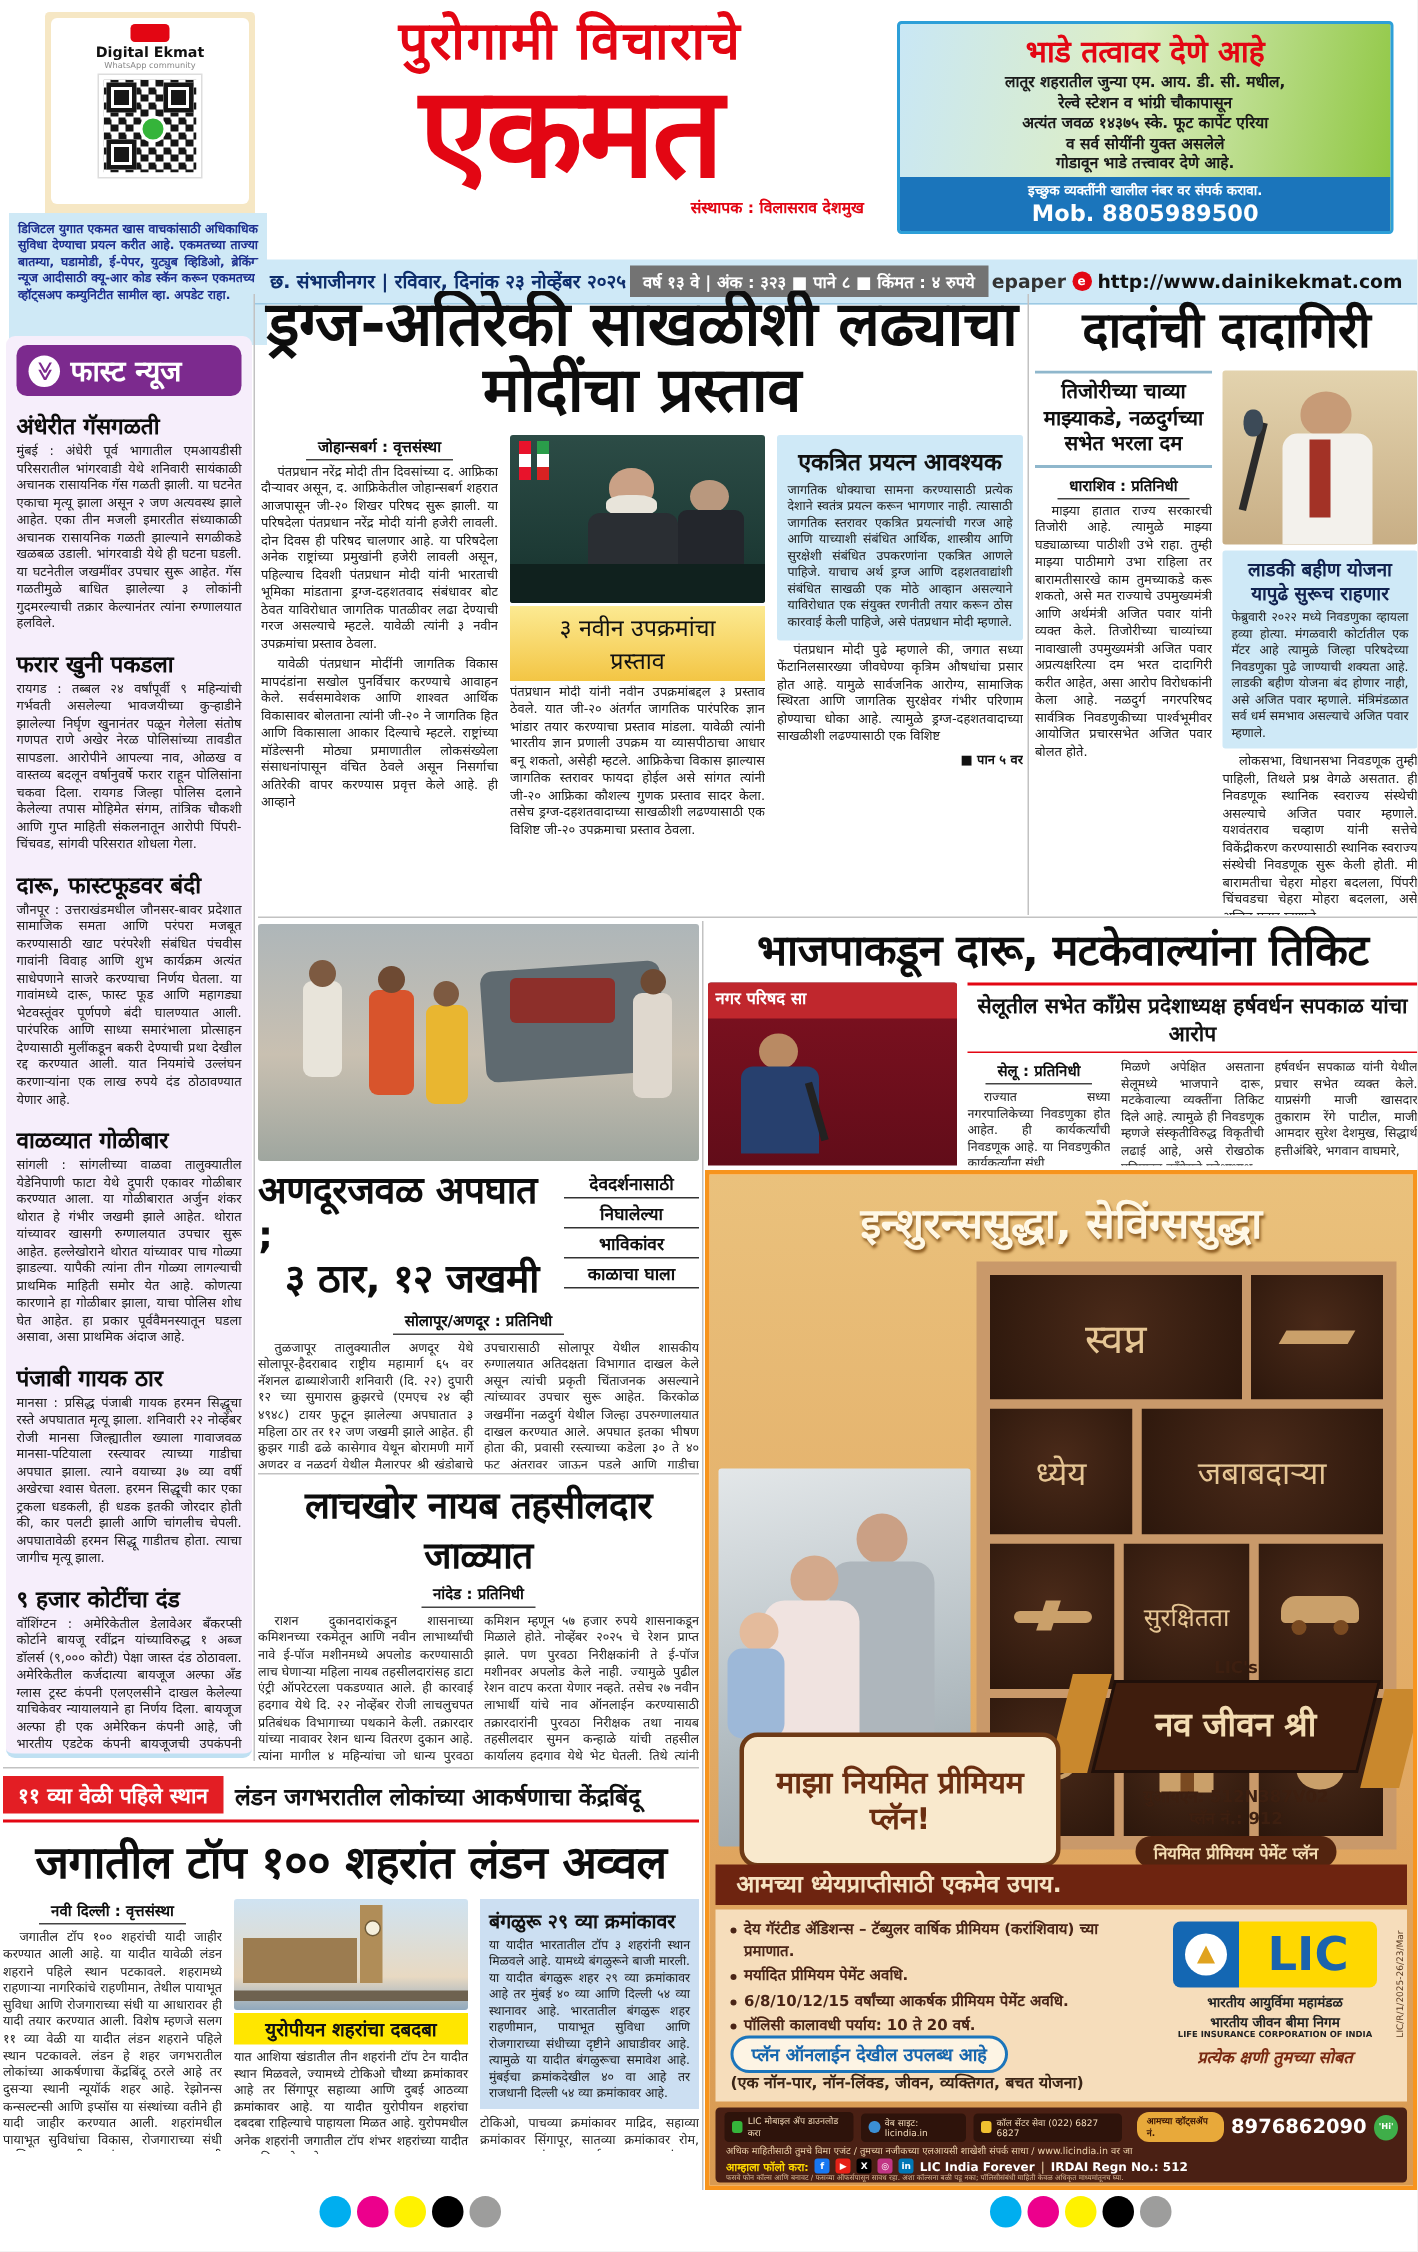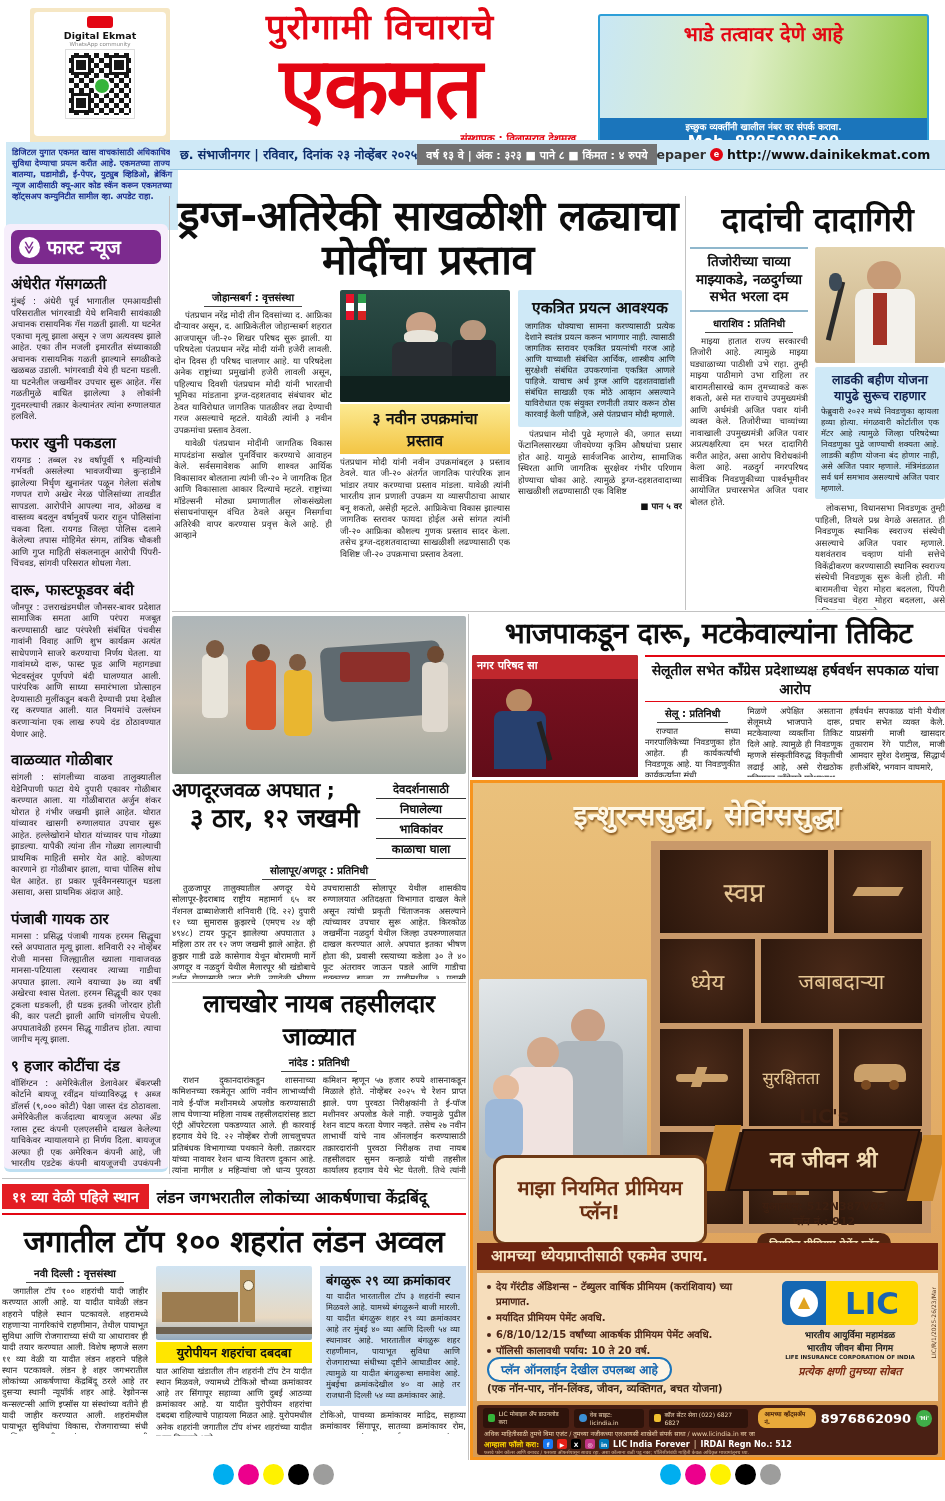--- a/index.html
+++ b/index.html
@@ -69,27 +69,34 @@
   <div class="abs" style="left:6px;top:142px;width:160px;height:78px;background:#cfe9f6;padding:5px 6px;font-size:8.2px;line-height:1.35;color:#1d2f8f;font-weight:bold;text-align:justify">डिजिटल युगात एकमत खास वाचकांसाठी अधिकाधिक सुविधा देण्याचा प्रयत्न करीत आहे. एकमतच्या ताज्या बातम्या, घडामोडी, ई-पेपर, युट्युब व्हिडिओ, ब्रेकिंग न्यूज आदीसाठी क्यू-आर कोड स्कॅन करून एकमतच्या व्हॉट्सअप कम्युनिटीत सामील व्हा. अपडेट राहा.</div>
 
   <div class="abs ctr" style="left:170px;top:2px;width:420px;height:152px">
     <div style="font-size:35px;font-weight:900;color:#e30613;letter-spacing:1px">पुरोगामी विचाराचे</div>
     <div style="font-size:84px;font-weight:900;color:#e30613;line-height:.95;letter-spacing:-2px;text-shadow:0 0 2px #fff">एकमत</div>
     <div style="font-size:10.5px;font-weight:bold;color:#e30613;text-align:right;padding-right:14px;margin-top:2px">संस्थापक : विलासराव देशमुख</div>
   </div>
 
   <div class="abs" style="left:598px;top:14px;width:327px;height:138px;border:2px solid #2d9fd8;border-radius:3px;overflow:hidden;background:linear-gradient(100deg,#c9e7f5 0%,#ddeec4 45%,#8dc63f 100%)">
     <div class="ctr" style="font-size:20px;font-weight:900;color:#e30613;margin-top:4px">भाडे तत्वावर देणे आहे</div>
+    <div class="ctr" style="font-size:10.3px;font-weight:bold;color:#1a1a1a;line-height:1.32;margin-top:2px">
+      <div>लातूर शहरातील जुन्या एम. आय. डी. सी. मधील,</div>
+      <div>रेल्वे स्टेशन व भांग्री चौकापासून</div>
+      <div>अत्यंत जवळ १४३७५ स्के. फूट कार्पेट एरिया</div>
+      <div>व सर्व सोयींनी युक्त असलेले</div>
+      <div>गोडावून भाडे तत्त्वावर देणे आहे.</div>
+    </div>
     <div class="ctr" style="position:absolute;left:0;right:0;bottom:0;background:#1b75bb;color:#fff;padding:2px 0 3px">
       <div style="font-size:9px;font-weight:bold">इच्छुक व्यक्तींनी खालील नंबर वर संपर्क करावा.</div>
       <div style="font-size:15px;font-weight:900">Mob. 8805989500</div>
     </div>
   </div>
 
-  <div class="abs" style="left:170px;top:140px;width:775px;height:30px;background:#cfe9f7;border-bottom:1px solid #9cc9e4;display:flex;align-items:center;padding:0 10px;box-sizing:border-box">
+  <div class="abs" style="left:170px;top:173px;width:775px;height:30px;background:#cfe9f7;border-bottom:1px solid #9cc9e4;display:flex;align-items:center;justify-content:space-between;padding:0 10px;box-sizing:border-box">
     <div style="font-size:12.5px;font-weight:900;color:#0d2d6b">छ. संभाजीनगर | रविवार, दिनांक २३ नोव्हेंबर २०२५</div>
     <div style="background:#737373;color:#fff;font-size:11px;font-weight:bold;padding:3px 9px">वर्ष १३ वे | अंक : ३२३ ■ पाने ८ ■ किंमत : ४ रुपये</div>
     <div style="display:flex;align-items:center;gap:4px">
       <span style="font-size:12.5px;font-weight:bold;color:#333">epaper</span>
       <span style="width:13px;height:13px;border-radius:50%;background:#e30613;color:#fff;font-size:8px;font-weight:bold;display:inline-flex;align-items:center;justify-content:center">e</span>
       <span style="font-size:12.5px;font-weight:bold;color:#111">http://www.dainikekmat.com</span>
     </div>
   </div>
 
   <div class="abs" style="left:4px;top:224px;width:164px;height:948px;background:#f6eefb;border-radius:6px;padding:6px 7px;box-sizing:border-box;overflow:hidden;border-bottom:3px solid #bfe0f2">
@@ -130,21 +137,21 @@
         <div class="ph" style="height:112px;background:linear-gradient(180deg,#2c4c46,#1d3a35 70%,#16302b)">
           <div class="abs" style="left:6px;top:4px;width:8px;height:26px;background:linear-gradient(#e8132b 33%,#fff 33% 66%,#e8132b 66%)"></div>
           <div class="abs" style="left:18px;top:4px;width:8px;height:26px;background:linear-gradient(#2a9d4a 33%,#fff 33% 66%,#d82222 66%)"></div>
           <div class="abs" style="left:66px;top:22px;width:30px;height:26px;border-radius:50% 50% 45% 45%;background:#caa186"></div>
           <div class="abs" style="left:64px;top:40px;width:34px;height:14px;border-radius:40%;background:#e8e4da"></div>
           <div class="abs" style="left:52px;top:52px;width:60px;height:34px;border-radius:8px 8px 0 0;background:#2a2e33"></div>
           <div class="abs" style="left:120px;top:30px;width:26px;height:22px;border-radius:50%;background:#b9987e"></div>
           <div class="abs" style="left:112px;top:50px;width:44px;height:36px;background:#23262c;border-radius:6px 6px 0 0"></div>
           <div class="abs" style="left:0;bottom:0;width:100%;height:26px;background:#10211e"></div>
         </div>
-        <div class="ctr" style="background:linear-gradient(#fcea92,#f3c544);font-size:15.5px;font-weight:700;padding:3px 16px;margin-top:2px">३ नवीन उपक्रमांचा प्रस्ताव</div>
+        <div class="ctr" style="background:linear-gradient(#fcea92,#f3c544);font-size:15.5px;font-weight:400;padding:3px 16px;margin-top:2px">३ नवीन उपक्रमांचा प्रस्ताव</div>
         <div class="small" style="margin-top:3px;height:148px;overflow:hidden">पंतप्रधान मोदी यांनी नवीन उपक्रमांबद्दल ३ प्रस्ताव ठेवले. यात जी-२० अंतर्गत जागतिक पारंपरिक ज्ञान भांडार तयार करण्याचा प्रस्ताव मांडला. यावेळी त्यांनी भारतीय ज्ञान प्रणाली उपक्रम या व्यासपीठाचा आधार बनू शकतो, असेही म्हटले. आफ्रिकेचा विकास झाल्यास जागतिक स्तरावर फायदा होईल असे सांगत त्यांनी जी-२० आफ्रिका कौशल्य गुणक प्रस्ताव सादर केला. तसेच ड्रग्ज-दहशतवादाच्या साखळीशी लढण्यासाठी एक विशिष्ट जी-२० उपक्रमाचा प्रस्ताव ठेवला.</div>
       </div>
       <div class="col" style="width:164px;flex:none;height:290px">
         <div class="bluebox">
           <div class="ctr" style="font-size:15.5px;font-weight:900;margin-bottom:3px">एकत्रित प्रयत्न आवश्यक</div>
           <div class="small" style="font-size:8.3px">जागतिक धोक्याचा सामना करण्यासाठी प्रत्येक देशाने स्वतंत्र प्रयत्न करून भागणार नाही. त्यासाठी जागतिक स्तरावर एकत्रित प्रयत्नांची गरज आहे आणि याच्याशी संबंधित आर्थिक, शास्त्रीय आणि सुरक्षेशी संबंधित उपकरणांना एकत्रित आणले पाहिजे. याचाच अर्थ ड्रग्ज आणि दहशतवाद्यांशी संबंधित साखळी एक मोठे आव्हान असल्याने याविरोधात एक संयुक्त रणनीती तयार करून ठोस कारवाई केली पाहिजे, असे पंतप्रधान मोदी म्हणाले.</div>
         </div>
         <p class="small ind" style="margin:2px 0 0">पंतप्रधान मोदी पुढे म्हणाले की, जगात सध्या फेंटानिलसारख्या जीवघेण्या कृत्रिम औषधांचा प्रसार होत आहे. यामुळे सार्वजनिक आरोग्य, सामाजिक स्थिरता आणि जागतिक सुरक्षेवर गंभीर परिणाम होण्याचा धोका आहे. त्यामुळे ड्रग्ज-दहशतवादाच्या साखळीशी लढण्यासाठी एक विशिष्ट</p>
         <span class="jump">■ पान ५ वर</span>
       </div>
@@ -214,21 +221,21 @@
             <span class="jump">■ पान ५ वर</span>
           </div>
         </div>
       </div>
     </div>
   </div>
 
   <div class="abs" style="left:172px;top:779px;width:294px;height:200px;overflow:hidden">
     <div style="display:flex;gap:6px">
       <div style="width:198px;flex:none">
-        <div class="hl" style="font-size:20px;line-height:1.18;text-align:left">अणदूरजवळ अपघात ;</div>
+        <div class="hl" style="font-size:25px;line-height:1.18;text-align:left">अणदूरजवळ अपघात ;</div>
         <div class="hl" style="font-size:26px;line-height:1.18;text-align:left;padding-left:18px">३ ठार, १२ जखमी</div>
       </div>
       <div style="flex:1;text-align:center">
         <div style="font-size:11.5px;font-weight:900;border-bottom:1px solid #333;padding:2px 0">देवदर्शनासाठी</div>
         <div style="font-size:11.5px;font-weight:900;border-bottom:1px solid #333;padding:2px 0">निघालेल्या</div>
         <div style="font-size:11.5px;font-weight:900;border-bottom:1px solid #333;padding:2px 0">भाविकांवर</div>
         <div style="font-size:11.5px;font-weight:900;border-bottom:1px solid #333;padding:2px 0">काळाचा घाला</div>
       </div>
     </div>
     <div class="byline" style="margin-top:4px"><span>सोलापूर/अणदूर : प्रतिनिधी</span></div>
@@ -307,21 +314,21 @@
     <div class="abs ph" style="left:6px;top:196px;width:168px;height:252px;background:linear-gradient(165deg,#e3e7e9,#b4bec3 60%,#97a1a7)">
       <div class="abs" style="left:92px;top:30px;width:34px;height:34px;border-radius:50%;background:#caa085"></div>
       <div class="abs" style="left:74px;top:62px;width:70px;height:120px;border-radius:14px 14px 0 0;background:#aeb6bc"></div>
       <div class="abs" style="left:48px;top:58px;width:32px;height:32px;border-radius:50%;background:#d3a98c"></div>
       <div class="abs" style="left:30px;top:88px;width:64px;height:140px;border-radius:14px 14px 0 0;background:#f0e3e0"></div>
       <div class="abs" style="left:14px;top:96px;width:26px;height:26px;border-radius:50%;background:#e4bb9c"></div>
       <div class="abs" style="left:6px;top:120px;width:38px;height:60px;border-radius:10px;background:#9db8d8"></div>
     </div>
 
     <div class="abs ctr" style="left:240px;top:322px;width:222px">
-      <div style="font-size:19px;font-weight:700;color:#3d1f10">LIC's</div>
+      <div style="font-size:11px;font-weight:700;color:#3d1f10">LIC's</div>
       <div style="position:relative;margin-top:2px">
         <div style="position:absolute;left:-6px;top:-4px;width:26px;height:66px;background:#c9882d;transform:skewX(-14deg)"></div>
         <div style="position:absolute;right:-6px;top:6px;width:26px;height:66px;background:#c9882d;transform:skewX(-14deg)"></div>
         <div style="position:relative;margin:0 22px;height:58px;background:#3f1d0d;border:2px solid #20100a;transform:skewX(-14deg);display:flex;align-items:center;justify-content:center">
           <span style="transform:skewX(14deg);font-size:22px;font-weight:900;color:#f3dcb2;line-height:1.1">नव जीवन श्री</span>
         </div>
       </div>
       <div style="font-size:11px;font-weight:900;color:#3d1f10;margin-top:7px">युआयएन: 512N387V02</div>
       <div style="font-size:11px;font-weight:900;color:#3d1f10">प्लॅन नं.: 912</div>
       <div style="display:inline-block;background:#53240f;color:#f3dcb2;font-size:11px;font-weight:bold;padding:3px 12px;border-radius:12px;margin-top:5px">नियमित प्रीमियम पेमेंट प्लॅन</div>

